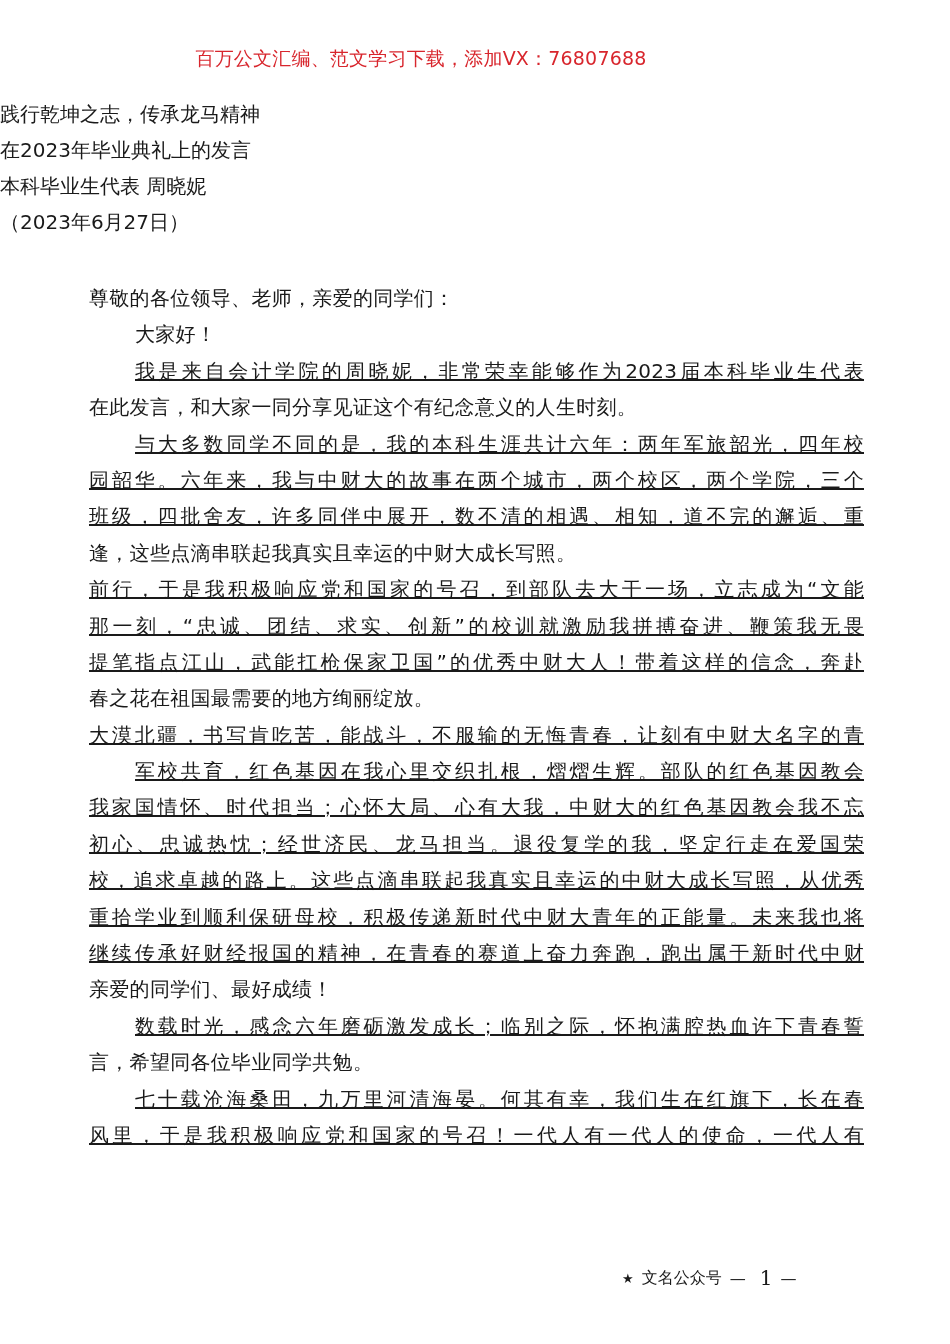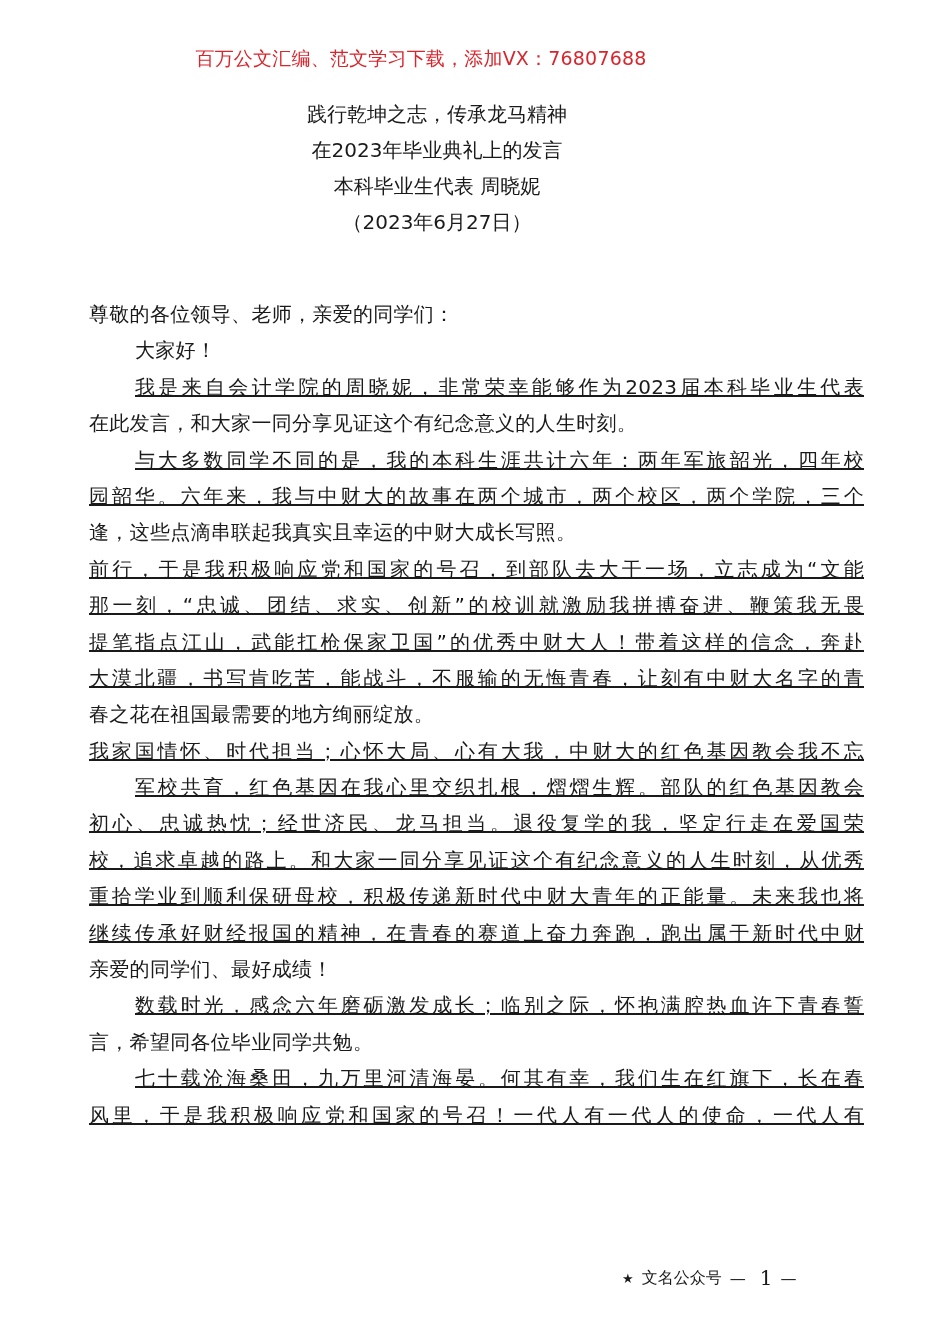--- a/index.html
+++ b/index.html
@@ -1,22 +1,22 @@
 <!DOCTYPE html>
 <html><head>
   <meta charset="utf-8">
   <style>
     html, body { margin: 0; padding: 0; background: #ffffff; }
     body { width: 950px; height: 1344px; position: relative; overflow: hidden;
       font-family: "DejaVu Sans", "Liberation Sans", sans-serif; color: #1a1a1a; }
     .banner { position: absolute; top: 46px; left: 0; width: 842px; text-align: center;
       font-size: 19px; color: #d8262d; letter-spacing: 0.2px; }
-    .title-block { position: absolute; top: 96px; left: 0; width: 874px; text-align: center; }
+    .title-block { position: absolute; top: 96px; left: 0; width: 874px; }
     .title-line { font-size: 20px; height: 36px; line-height: 36px; }
-    .body { position: absolute; top: 280px; left: 89px; width: 775px; margin-top: 16px; }
+    .body { position: absolute; top: 280px; left: 89px; width: 775px; }
     .line { font-size: 20px; height: 36.4px; line-height: 36.4px; white-space: nowrap;
       letter-spacing: 0.3px; }
     .line.indent { padding-left: 46px; }
     .line.just { text-align-last: justify; text-align: justify; text-decoration: underline; }
     .footer { position: absolute; top: 1266px; left: 622px; font-size: 16px; color: #1a1a1a;
       display: flex; align-items: center; gap: 8px; }
     .footer .star { font-size: 13px; }
     .footer .pageno { font-family: "DejaVu Serif", "Liberation Serif", serif; font-size: 20px; margin-left: 6px; }
     .footer .dash { font-family: "DejaVu Serif", serif; }
   </style>
@@ -32,30 +32,31 @@
   <div class="title-line">（2023年6月27日）</div>
 </div>
 
 <div class="body">
   <div class="line">尊敬的各位领导、老师，亲爱的同学们：</div>
   <div class="line indent">大家好！</div>
   <div class="line indent just">我是来自会计学院的周晓妮，非常荣幸能够作为2023届本科毕业生代表</div>
   <div class="line">在此发言，和大家一同分享见证这个有纪念意义的人生时刻。</div>
   <div class="line indent just">与大多数同学不同的是，我的本科生涯共计六年：两年军旅韶光，四年校</div>
   <div class="line just">园韶华。六年来，我与中财大的故事在两个城市，两个校区，两个学院，三个</div>
+  <div class="line just">班级，四批舍友，许多同伴中展开，数不清的相遇、相知，道不完的邂逅、重</div>
   <div class="line">逢，这些点滴串联起我真实且幸运的中财大成长写照。</div>
   <div class="line just">前行，于是我积极响应党和国家的号召，到部队去大干一场，立志成为“文能</div>
   <div class="line just">那一刻，“忠诚、团结、求实、创新”的校训就激励我拼搏奋进、鞭策我无畏</div>
   <div class="line just">提笔指点江山，武能扛枪保家卫国”的优秀中财大人！带着这样的信念，奔赴</div>
+  <div class="line">春之花在祖国最需要的地方绚丽绽放。</div>
   <div class="line just">大漠北疆，书写肯吃苦，能战斗，不服输的无悔青春，让刻有中财大名字的青</div>
-  <div class="line">春之花在祖国最需要的地方绚丽绽放。</div>
+  <div class="line indent just">军校共育，红色基因在我心里交织扎根，熠熠生辉。部队的红色基因教会</div>
   <div class="line just">我家国情怀、时代担当；心怀大局、心有大我，中财大的红色基因教会我不忘</div>
-  <div class="line indent just">军校共育，红色基因在我心里交织扎根，熠熠生辉。部队的红色基因教会</div>
   <div class="line just">初心、忠诚热忱；经世济民、龙马担当。退役复学的我，坚定行走在爱国荣</div>
-  <div class="line just">校，追求卓越的路上。和大家一同分享见证这个有纪念意义的人生时刻，从优秀</div>
+  <div class="line just">校，追求卓越的路上。这些点滴串联起我真实且幸运的中财大成长写照，从优秀</div>
   <div class="line just">重拾学业到顺利保研母校，积极传递新时代中财大青年的正能量。未来我也将</div>
   <div class="line just">继续传承好财经报国的精神，在青春的赛道上奋力奔跑，跑出属于新时代中财</div>
   <div class="line">亲爱的同学们、最好成绩！</div>
   <div class="line indent just">数载时光，感念六年磨砺激发成长；临别之际，怀抱满腔热血许下青春誓</div>
   <div class="line">言，希望同各位毕业同学共勉。</div>
   <div class="line indent just">七十载沧海桑田，九万里河清海晏。何其有幸，我们生在红旗下，长在春</div>
   <div class="line just">风里，于是我积极响应党和国家的号召！一代人有一代人的使命，一代人有</div>
 </div>
 
 <div class="footer">

